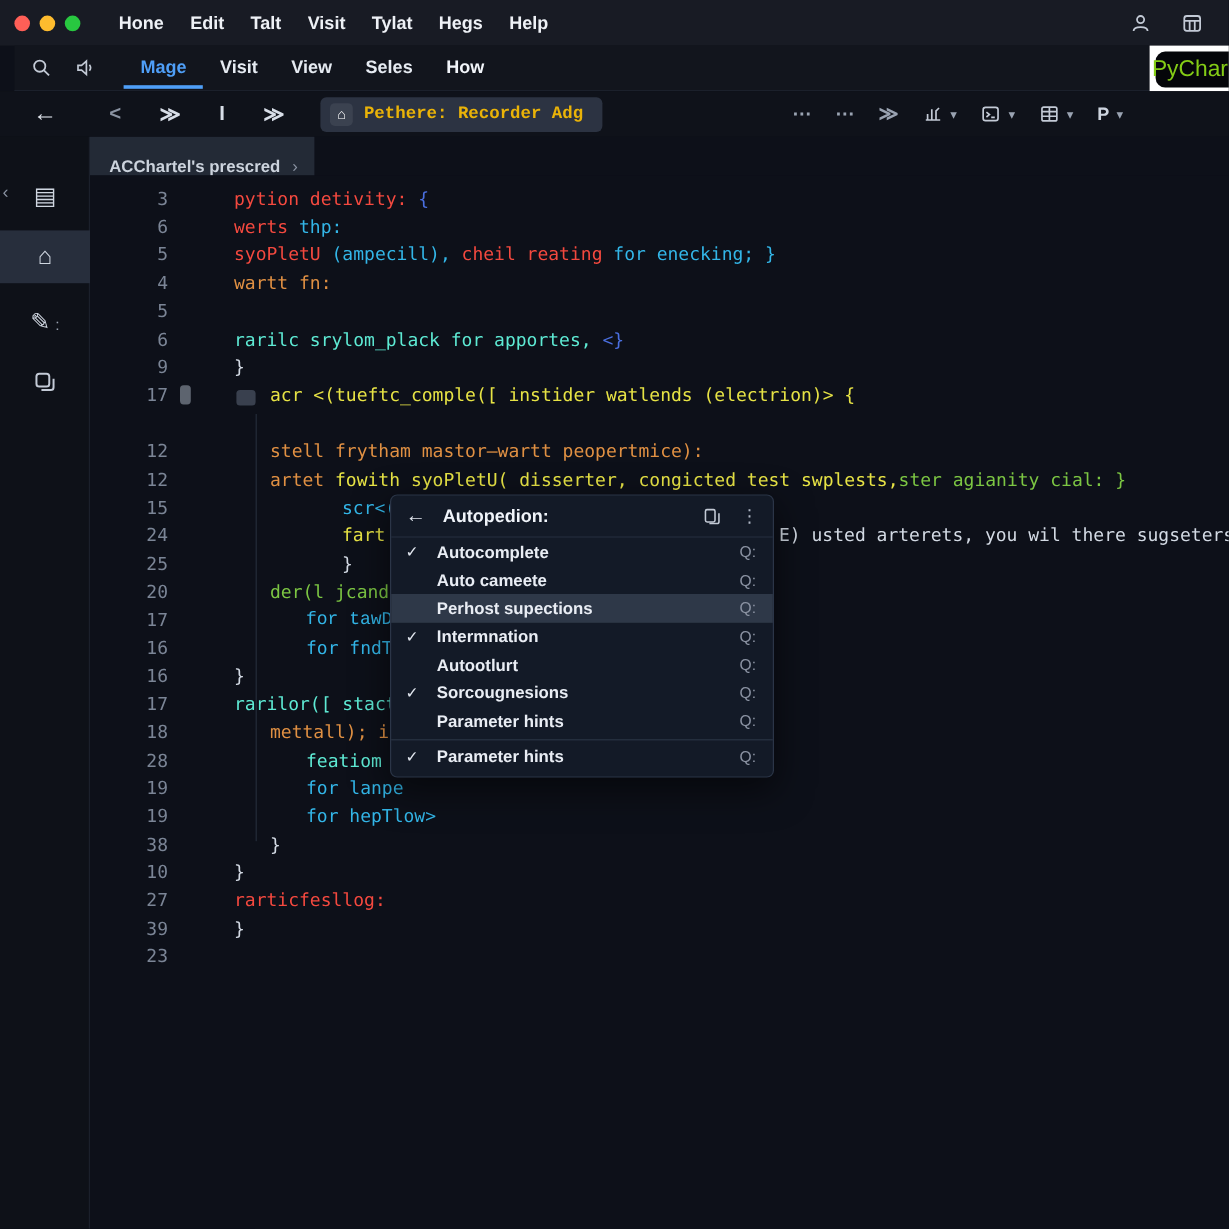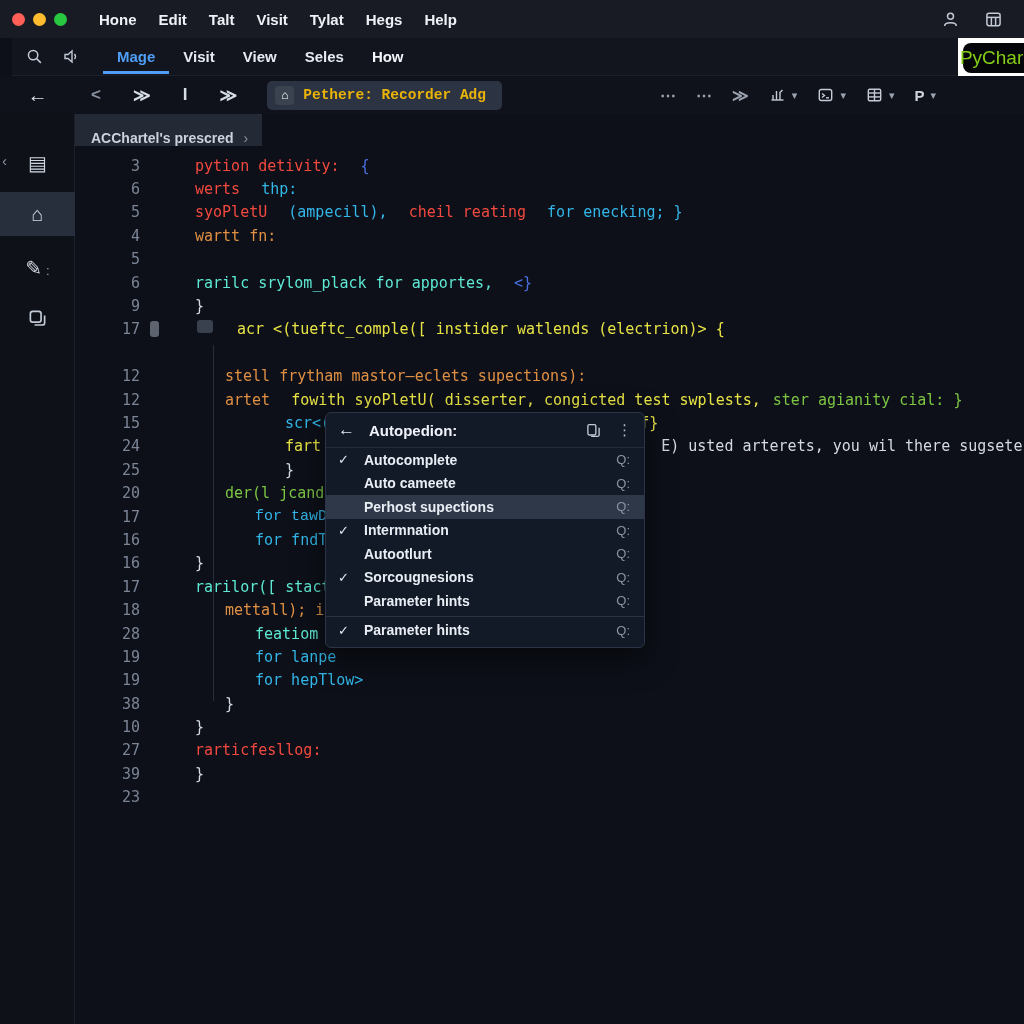--- a/index.html
+++ b/index.html
@@ -66,21 +66,21 @@
   
   #editor { position:absolute; left:75px; top:146px; right:0; bottom:0; background:#0d1019;
             padding-top:8px; overflow:hidden; }
   #indent-guide { position:absolute; left:138px; top:199px; width:1px; height:356px; background:#252c3a; }
   .cline { display:flex; height:23.4px; align-items:center; font-family:"DejaVu Sans Mono",monospace;
            font-size:15px; white-space:pre; }
   .gutter { flex:0 0 120px; display:flex; align-items:center; }
   .lnum { display:inline-block; width:65px; text-align:right; color:#7b8596; font-size:15px; }
   .bpmark { display:inline-block; width:9px; height:16px; border-radius:3px; background:#5d646f; margin-left:10px; }
   .preicon { display:inline-block; width:16px; height:13px; border-radius:3px; background:#39404e; margin-right:12px; }
-  .codetext { display:flex; align-items:flex-start; white-space:pre;gap:12px; }
+  .codetext { display:flex; align-items:flex-end; white-space:pre; }
   .tk { white-space:pre; }
   .tk-red     { color:#f4493f; }
   .tk-orange  { color:#e09043; }
   .tk-cyan    { color:#33b6e8; }
   .tk-magenta { color:#5eead4; }
   .tk-yellow  { color:#e7e345; }
   .tk-green   { color:#7cc643; }
   .tk-white   { color:#d3dae4; }
   .tk-blue    { color:#4a6fe0; }
 
@@ -250,21 +250,21 @@
   <div id="code-lines">
       <div class="cline"><span class="gutter"><span class="lnum">3</span></span><span class="codetext" style="padding-left: 0px;"><span class="tk tk-red">pytion detivity:</span><span class="tk tk-blue"> {</span></span></div>
       <div class="cline"><span class="gutter"><span class="lnum">6</span></span><span class="codetext" style="padding-left: 0px;"><span class="tk tk-red">werts </span><span class="tk tk-cyan">thp:</span></span></div>
       <div class="cline"><span class="gutter"><span class="lnum">5</span></span><span class="codetext" style="padding-left: 0px;"><span class="tk tk-red">syoPletU </span><span class="tk tk-cyan">(ampecill), </span><span class="tk tk-red">cheil reating </span><span class="tk tk-cyan">for enecking; }</span></span></div>
       <div class="cline"><span class="gutter"><span class="lnum">4</span></span><span class="codetext" style="padding-left: 0px;"><span class="tk tk-orange">wartt fn:</span></span></div>
       <div class="cline"><span class="gutter"><span class="lnum">5</span></span><span class="codetext" style="padding-left: 0px;"></span></div>
       <div class="cline"><span class="gutter"><span class="lnum">6</span></span><span class="codetext" style="padding-left: 0px;"><span class="tk tk-magenta">rarilc srylom_plack for apportes, </span><span class="tk tk-blue">&lt;}</span></span></div>
       <div class="cline"><span class="gutter"><span class="lnum">9</span></span><span class="codetext" style="padding-left: 0px;"><span class="tk tk-white">}</span></span></div>
       <div class="cline"><span class="gutter"><span class="lnum">17</span><span class="bpmark"></span></span><span class="codetext" style="padding-left: 2px;"><span class="preicon"></span><span class="tk tk-yellow">acr &lt;(tueftc_comple([ instider watlends (electrion)&gt; {</span></span></div>
       <div class="cline"><span class="gutter"><span class="lnum"></span></span><span class="codetext" style="padding-left: 0px;"></span></div>
-      <div class="cline"><span class="gutter"><span class="lnum">12</span></span><span class="codetext" style="padding-left: 30px;"><span class="tk tk-orange">stell frytham mastor—eclets supections):</span></span></div>
+      <div class="cline"><span class="gutter"><span class="lnum">12</span></span><span class="codetext" style="padding-left: 30px;"><span class="tk tk-orange">stell frytham mastor—wartt peopertmice):</span></span></div>
       <div class="cline"><span class="gutter"><span class="lnum">12</span></span><span class="codetext" style="padding-left: 30px;"><span class="tk tk-orange">artet </span><span class="tk tk-yellow">fowith syoPletU( disserter, congicted test swplests,</span><span class="tk tk-green">ster agianity cial: }</span></span></div>
       <div class="cline"><span class="gutter"><span class="lnum">15</span></span><span class="codetext" style="padding-left: 90px;"><span class="tk tk-cyan">scr&lt;(S</span><span class="tk tk-yellow" style="margin-left: 280px;">4f}</span></span></div>
       <div class="cline"><span class="gutter"><span class="lnum">24</span></span><span class="codetext" style="padding-left: 90px;"><span class="tk tk-yellow">fart A</span><span class="tk tk-white" style="margin-left: 310px;">E) usted arterets, you wil there sugseters apl</span></span></div>
       <div class="cline"><span class="gutter"><span class="lnum">25</span></span><span class="codetext" style="padding-left: 90px;"><span class="tk tk-white">}</span></span></div>
       <div class="cline"><span class="gutter"><span class="lnum">20</span></span><span class="codetext" style="padding-left: 30px;"><span class="tk tk-green">der(l jcandi</span></span></div>
       <div class="cline"><span class="gutter"><span class="lnum">17</span></span><span class="codetext" style="padding-left: 60px; font-family: Liberation Mono, monospace;"><span class="tk tk-cyan">for tawD</span></span></div>
       <div class="cline"><span class="gutter"><span class="lnum">16</span></span><span class="codetext" style="padding-left: 60px;"><span class="tk tk-cyan">for fndT</span></span></div>
       <div class="cline"><span class="gutter"><span class="lnum">16</span></span><span class="codetext" style="padding-left: 0px;"><span class="tk tk-white">}</span></span></div>
       <div class="cline"><span class="gutter"><span class="lnum">17</span></span><span class="codetext" style="padding-left: 0px;"><span class="tk tk-magenta">rarilor([ stacte</span></span></div>
       <div class="cline"><span class="gutter"><span class="lnum">18</span></span><span class="codetext" style="padding-left: 30px;"><span class="tk tk-orange">mettall); in</span></span></div>

